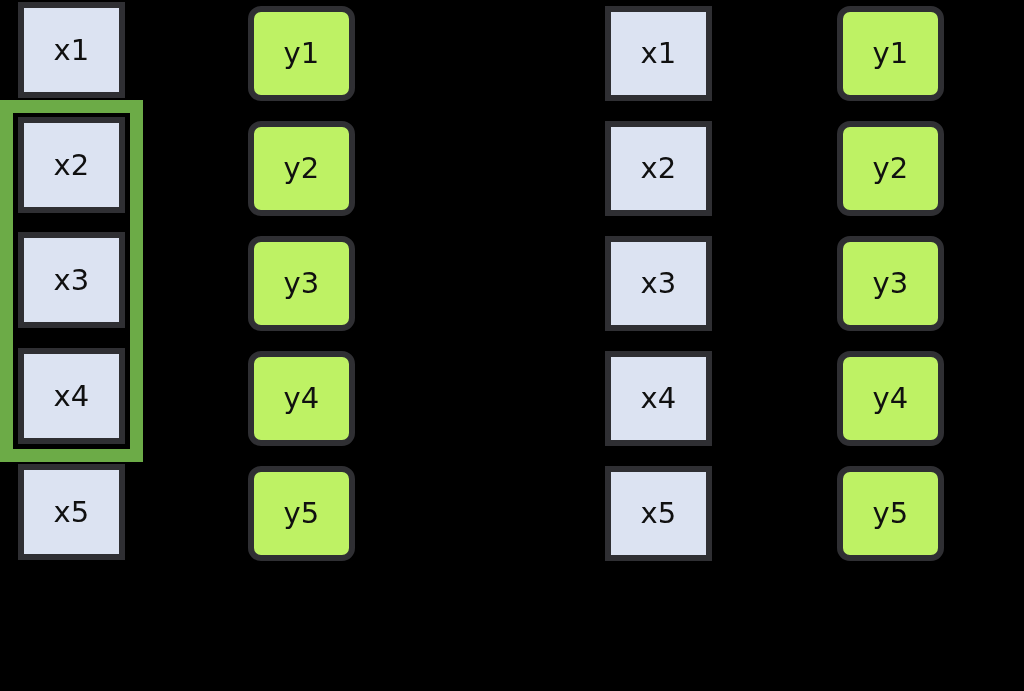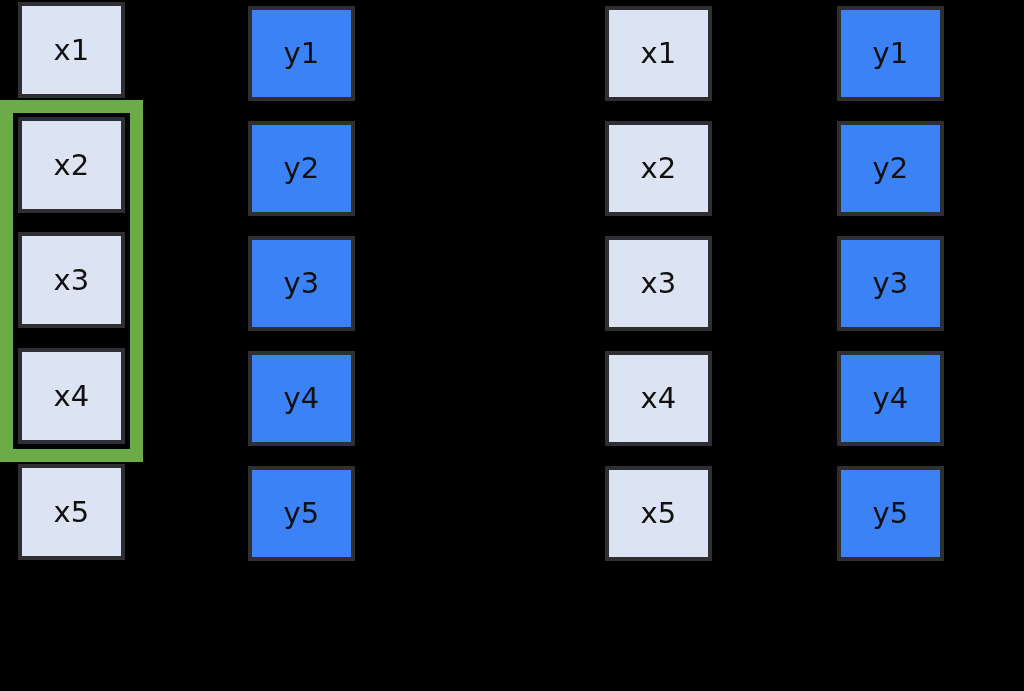--- a/index.html
+++ b/index.html
@@ -13,36 +13,37 @@
   #stage {
     position: relative;
     width: 1024px;
     height: 691px;
     background: #000000;
     overflow: hidden;
   }
   .node {
     position: absolute;
     box-sizing: border-box;
-    border: 4px solid #f97316;
+    border: 6px solid #f97316;
     display: flex;
     align-items: center;
     justify-content: center;
     font-size: 29px;
     line-height: 1;
     color: #101010;
     letter-spacing: 0.2px;
   }
   .node.xnode {
     background: #dce3f2;
     border-color: #2f2f33;
   }
   .node.ynode {
-    background: #3b82f6;
+    background: #bef264;
     border-color: #2f2f33;
+    border-radius: 13px;
   }
   .highlight-box {
     position: absolute;
     box-sizing: border-box;
     border: 13px solid #6cab47;
     background: transparent;
     pointer-events: none;
   }
   .arrow-layer {
     position: absolute;

